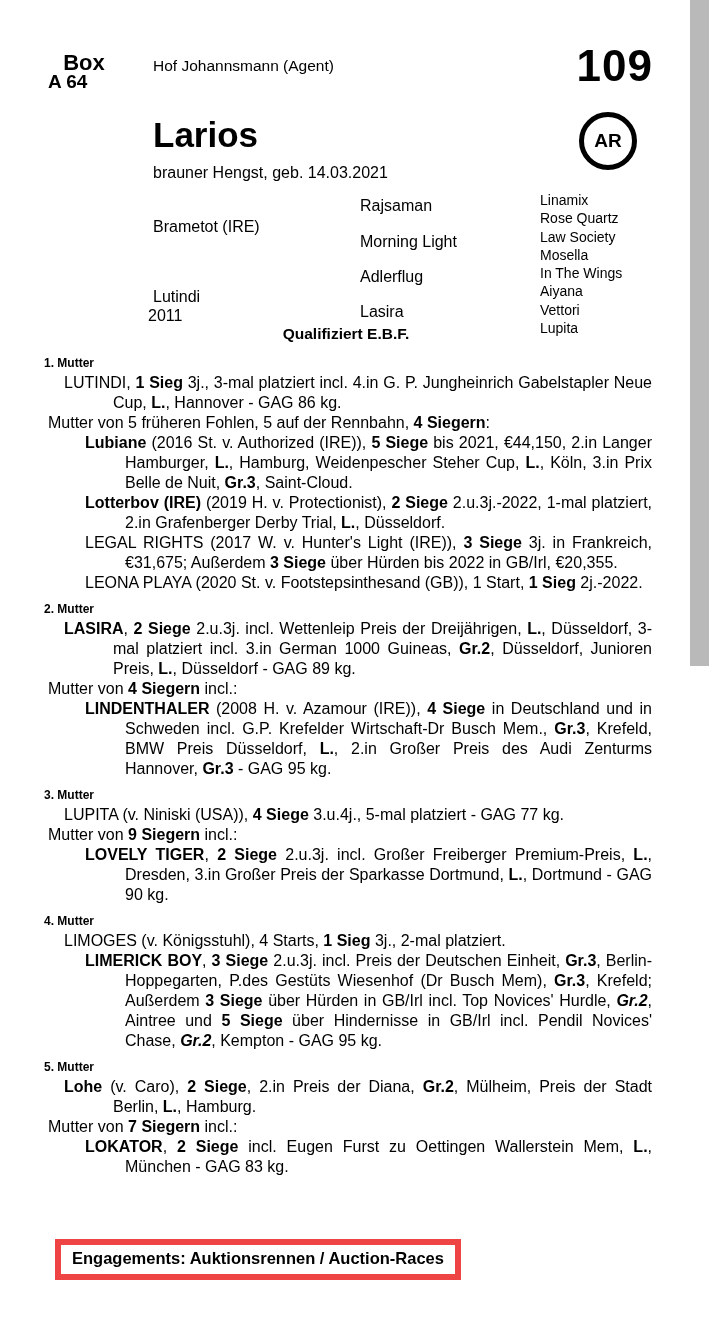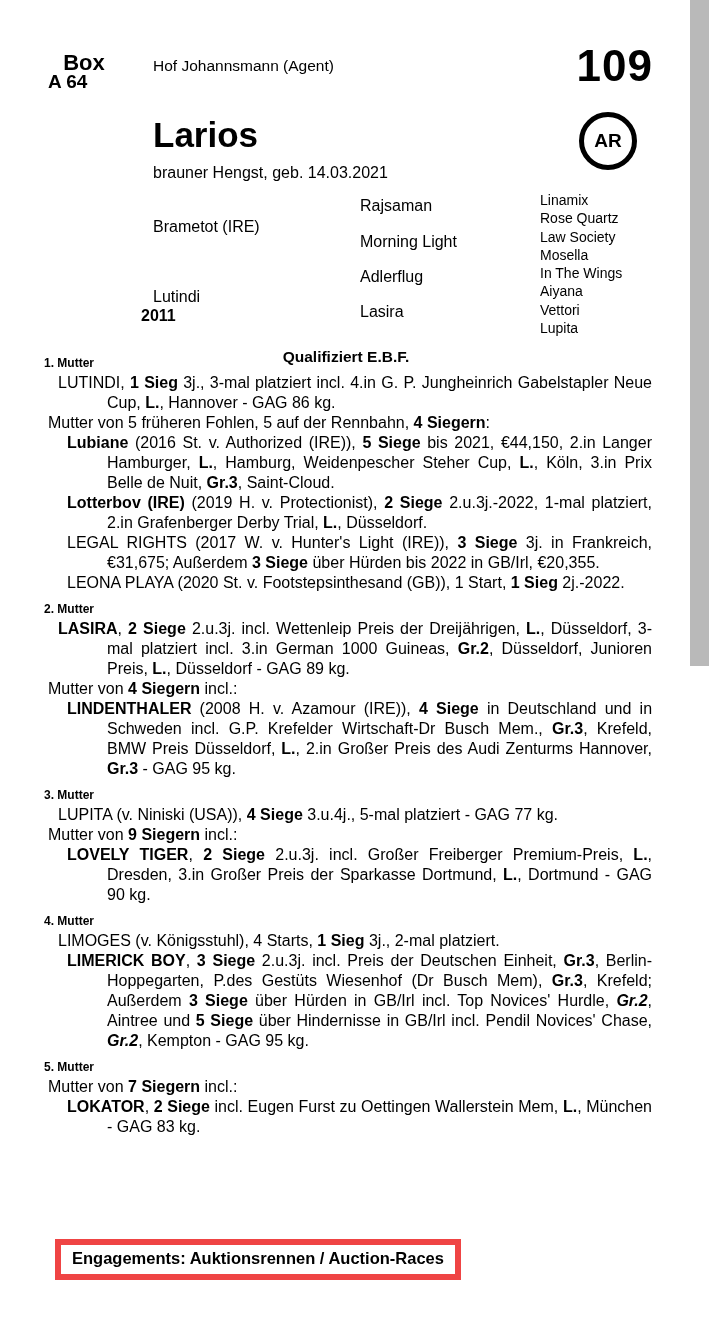--- a/index.html
+++ b/index.html
@@ -24,36 +24,36 @@
     left:579px; top:112px; width:48px; height:48px;
     border:5px solid #000; border-radius:50%;
     display:flex; align-items:center; justify-content:center;
     font-weight:bold; font-size:19px;
   }
 
   
   .ped { font-size:16px; white-space:nowrap; }
   .sire-name { left:153px; top:218px; }
   .dam-name  { left:153px; top:288px; }
-  .dam-year  { left:141px; top:307px;font-weight:bold; }
+  .dam-year  { left:148px; top:307px; }
   .g2-0 { left:360px; top:197px; }
   .g2-1 { left:360px; top:233px; }
   .g2-2 { left:360px; top:268px; }
   .g2-3 { left:360px; top:303px; }
   .gen3 { left:540px; top:191px; font-size:14px; line-height:18.3px; white-space:nowrap; }
-  .qualification { left:44px; top:348px; width:604px; text-align:center; font-weight:bold; font-size:15.5px; }
+  .qualification { left:44px; top:325px; width:604px; text-align:center; font-weight:bold; font-size:15.5px; }
 
   
   .main { left:44px; top:353px; width:608px; font-size:16px; line-height:20px; }
   .main section { margin:0 0 6px 0; }
   .sec-title { font-weight:bold; font-size:12px; }
   .para { text-align:justify; }
-  .para.dam   { margin-left:14px;  padding-left:49px; text-indent:-49px; }
+  .para.dam   { margin-left:20px;  padding-left:49px; text-indent:-49px; }
   .para.plain { margin-left:4px; }
-  .para.prog  { margin-left:23px; padding-left:40px; text-indent:-40px; }
+  .para.prog  { margin-left:41px; padding-left:40px; text-indent:-40px; }
 
   
   .engagements {
     left:55px; top:1239px; display:inline-block;
     border:6px solid #ef4444; padding:4px 11px 6px 11px;
     font-weight:bold; font-size:16.5px; white-space:nowrap;
   }
   .page-number { left:44px; top:1364px; width:608px; text-align:center; font-size:14px; }
 
   
@@ -116,20 +116,21 @@
         <div class="para plain"><span>Mutter von </span><span class="b">9 Siegern</span><span> incl.:</span></div>
         <div class="para prog"><span class="b">LOVELY TIGER</span><span>, </span><span class="b">2 Siege</span><span> 2.u.3j. incl. Großer Freiberger Premium-Preis, </span><span class="b">L.</span><span>, Dresden, 3.in Großer Preis der Sparkasse Dortmund, </span><span class="b">L.</span><span>, Dortmund - GAG 90 kg.</span></div>
       </section>
       <section>
         <div class="sec-title">4. Mutter</div>
         <div class="para dam"><span>LIMOGES (v. Königsstuhl), 4 Starts, </span><span class="b">1 Sieg</span><span> 3j., 2-mal platziert.</span></div>
         <div class="para prog"><span class="b">LIMERICK BOY</span><span>, </span><span class="b">3 Siege</span><span> 2.u.3j. incl. Preis der Deutschen Einheit, </span><span class="b">Gr.3</span><span>, Berlin-Hoppegarten, P.des Gestüts Wiesenhof (Dr Busch Mem), </span><span class="b">Gr.3</span><span>, Krefeld; Außerdem </span><span class="b">3 Siege</span><span> über Hürden in GB/Irl incl. Top Novices' Hurdle, </span><span class="b i">Gr.2</span><span>, Aintree und </span><span class="b">5 Siege</span><span> über Hindernisse in GB/Irl incl. Pendil Novices' Chase, </span><span class="b i">Gr.2</span><span>, Kempton - GAG 95 kg.</span></div>
       </section>
       <section>
         <div class="sec-title">5. Mutter</div>
+        <div class="para dam"><span class="b">Lohe</span><span> (v. Caro), </span><span class="b">2 Siege</span><span>, 2.in Preis der Diana, </span><span class="b">Gr.2</span><span>, Mülheim, Preis der Stadt Berlin, </span><span class="b">L.</span><span>, Hamburg.</span></div>
         <div class="para plain"><span>Mutter von </span><span class="b">7 Siegern</span><span> incl.:</span></div>
         <div class="para prog"><span class="b">LOKATOR</span><span>, </span><span class="b">2 Siege</span><span> incl. Eugen Furst zu Oettingen Wallerstein Mem, </span><span class="b">L.</span><span>, München - GAG 83 kg.</span></div>
       </section>
     </div>
 
   <div class="abs engagements">
     <span>Engagements: Auktionsrennen / Auction-Races</span>
   </div>
   <div class="abs page-number">231</div>
 

